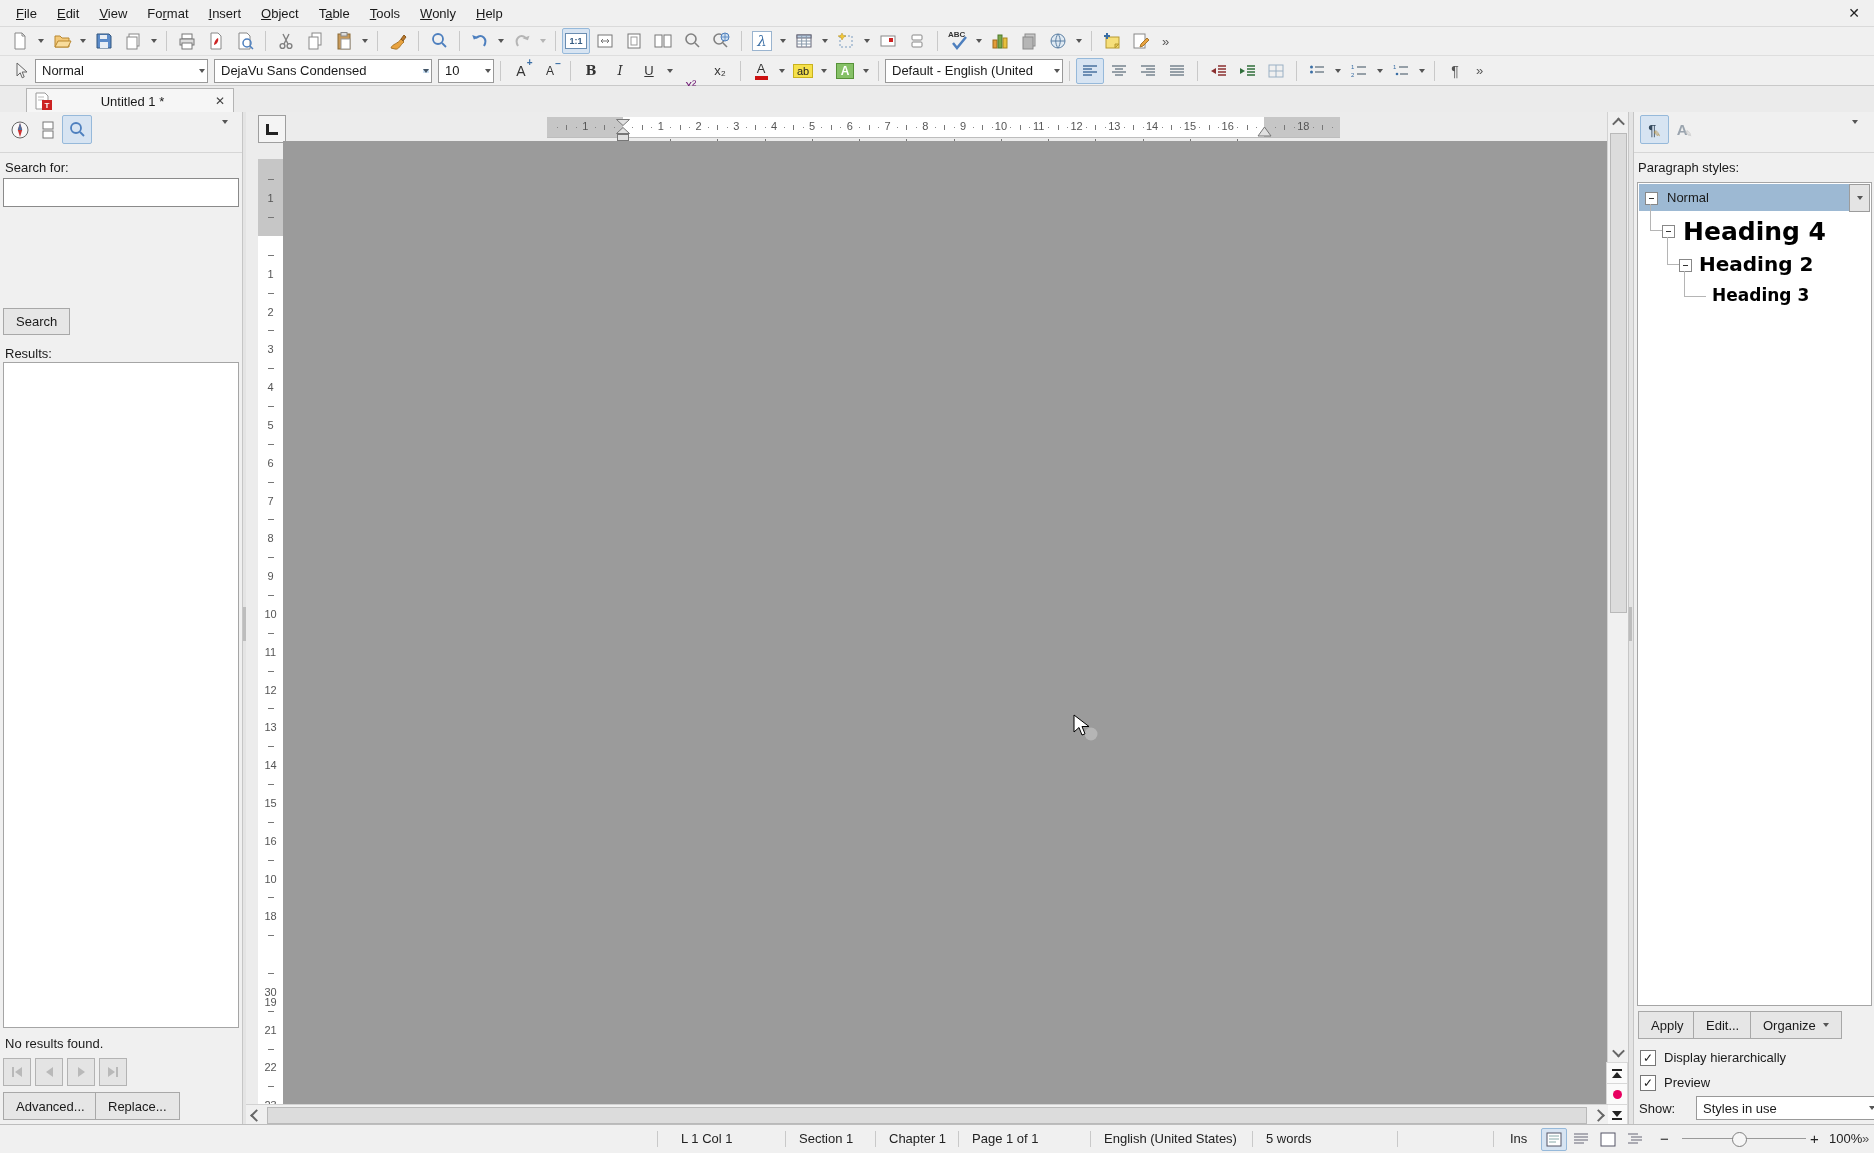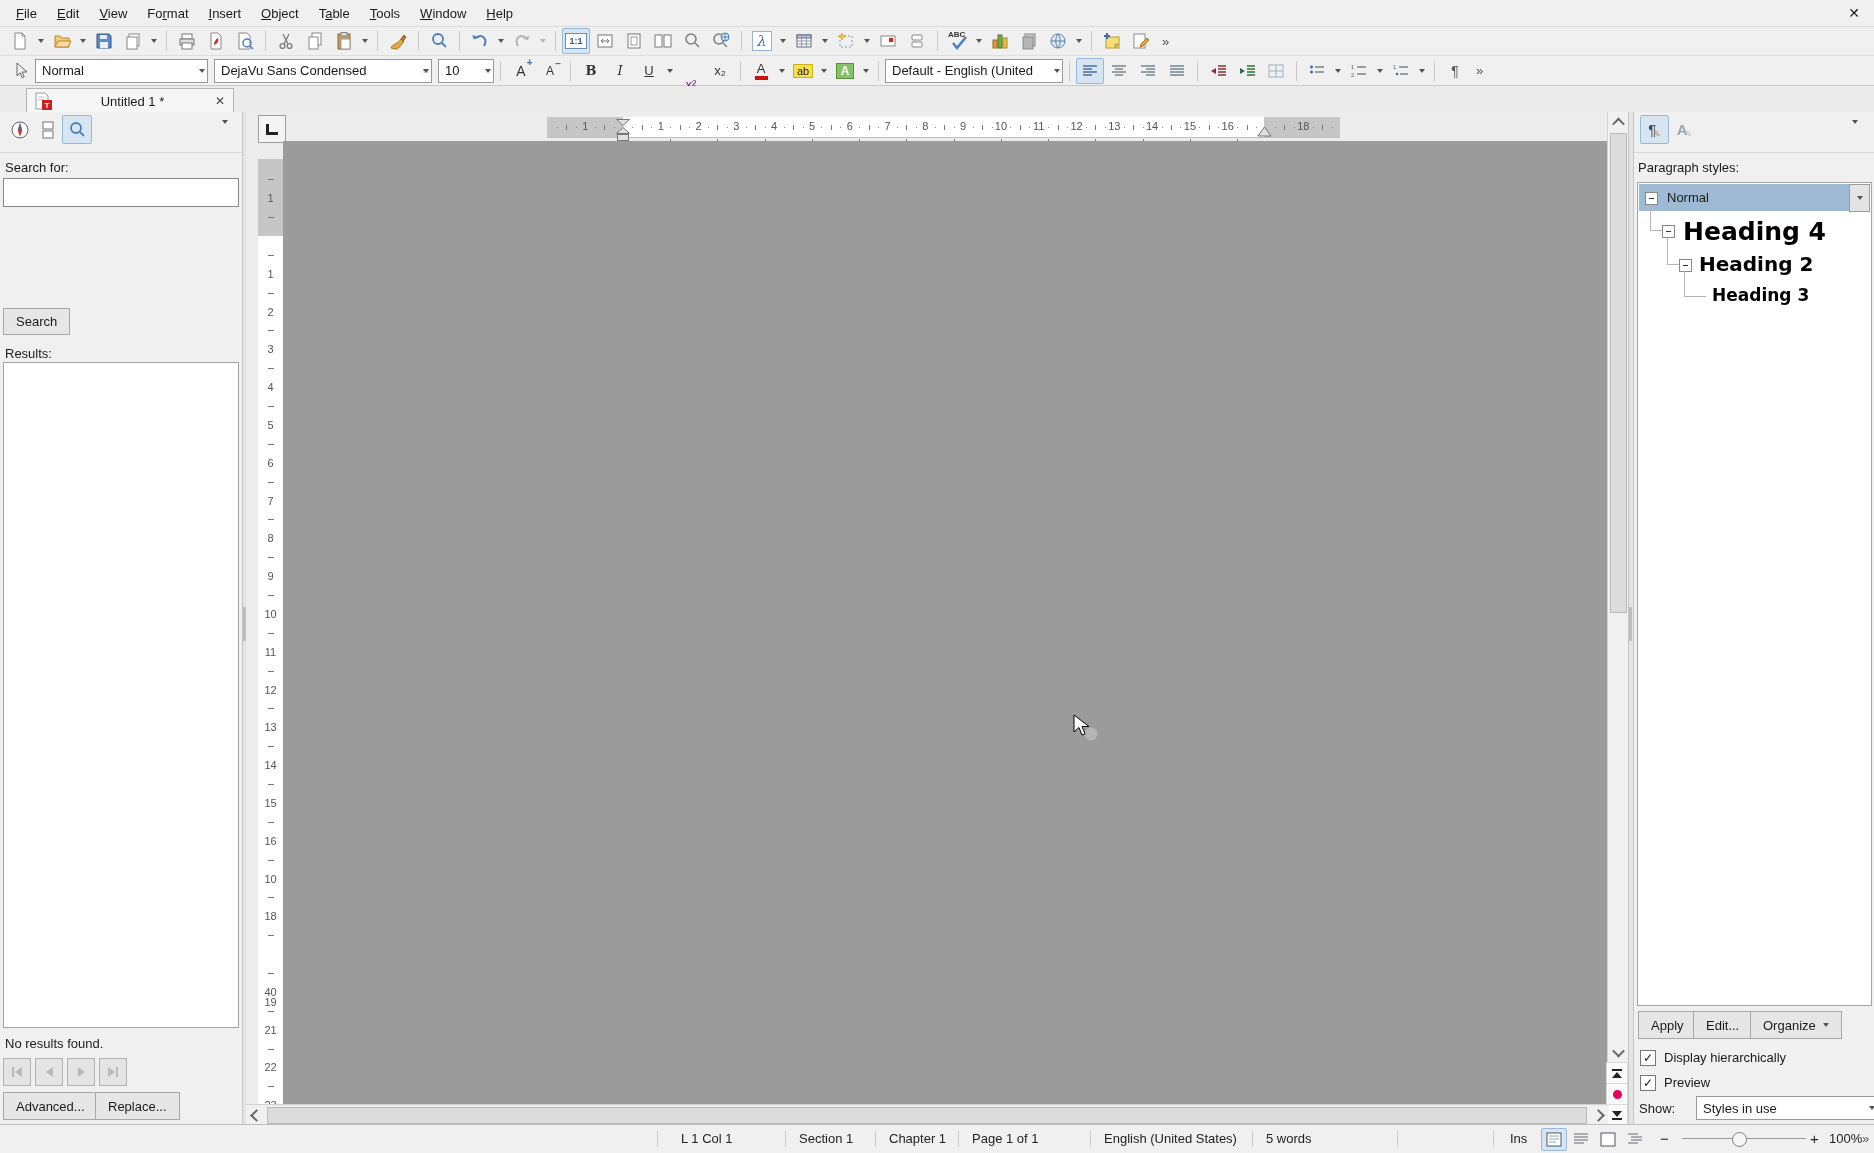--- a/index.html
+++ b/index.html
@@ -143,21 +143,21 @@
   <div class="menubar">
     <div style="display:flex;">
         <div class="menu-item"><span></span><span class="u">F</span><span>ile</span></div>
         <div class="menu-item"><span></span><span class="u">E</span><span>dit</span></div>
         <div class="menu-item"><span></span><span class="u">V</span><span>iew</span></div>
         <div class="menu-item"><span>Fo</span><span class="u">r</span><span>mat</span></div>
         <div class="menu-item"><span></span><span class="u">I</span><span>nsert</span></div>
         <div class="menu-item"><span></span><span class="u">O</span><span>bject</span></div>
         <div class="menu-item"><span>T</span><span class="u">a</span><span>ble</span></div>
         <div class="menu-item"><span></span><span class="u">T</span><span>ools</span></div>
-        <div class="menu-item"><span></span><span class="u">W</span><span>indow</span></div>
+        <div class="menu-item"><span></span><span class="u">W</span><span>only</span></div>
         <div class="menu-item"><span></span><span class="u">H</span><span>elp</span></div>
       </div>
     <div class="close-x">✕</div>
   </div>
 
   <div class="toolbar">
     <div class="tb">
         <svg width="20" height="20">
           <path d="M5 2h7l3 3v13H5z" fill="#fff" stroke="#888"></path>
           <path d="M12 2v3h3" fill="none" stroke="#888"></path>
@@ -777,21 +777,21 @@
         <span class="vn" style="left: 0px; top: 661.925px;">15</span>
         <span class="vt" style="left: 10px; top: 680.822px;"></span>
         <span class="vn" style="left: 0px; top: 699.72px;">16</span>
         <span class="vt" style="left: 10px; top: 718.617px;"></span>
         <span class="vn" style="left: 0px; top: 737.515px;">10</span>
         <span class="vt" style="left: 10px; top: 756.413px;"></span>
         <span class="vn" style="left: 0px; top: 775.31px;">18</span>
         <span class="vt" style="left: 10px; top: 794.207px;"></span>
         <span class="vn" style="left: 0px; top: 813.105px; margin-top: 48px;">19</span>
         <span class="vt" style="left: 10px; top: 832.003px;"></span>
-        <span class="vn" style="left: 0px; top: 850.9px;">40</span>
+        <span class="vn" style="left: 0px; top: 850.9px;">30</span>
         <span class="vt" style="left: 10px; top: 869.798px;"></span>
         <span class="vn" style="left: 0px; top: 888.695px;">21</span>
         <span class="vt" style="left: 10px; top: 907.592px;"></span>
         <span class="vn" style="left: 0px; top: 926.49px;">22</span>
         <span class="vt" style="left: 10px; top: 945.388px;"></span>
         <span class="vn" style="left: 0px; top: 964.285px;">23</span>
       </div>
 
     <div class="canvas">
       <svg class="abs" style="left:788px;top:572px;" width="30" height="30">

